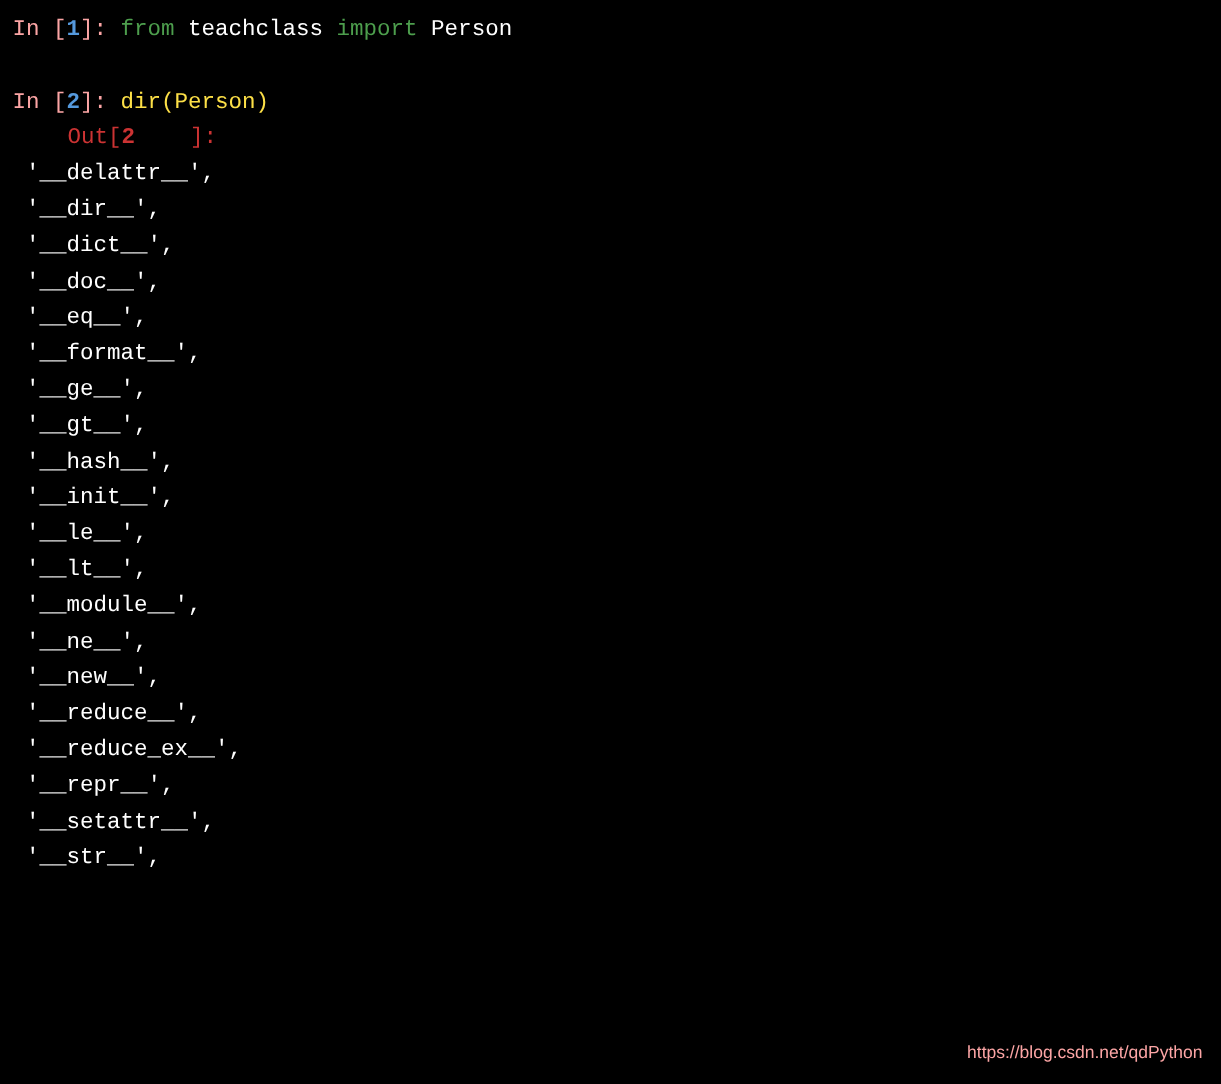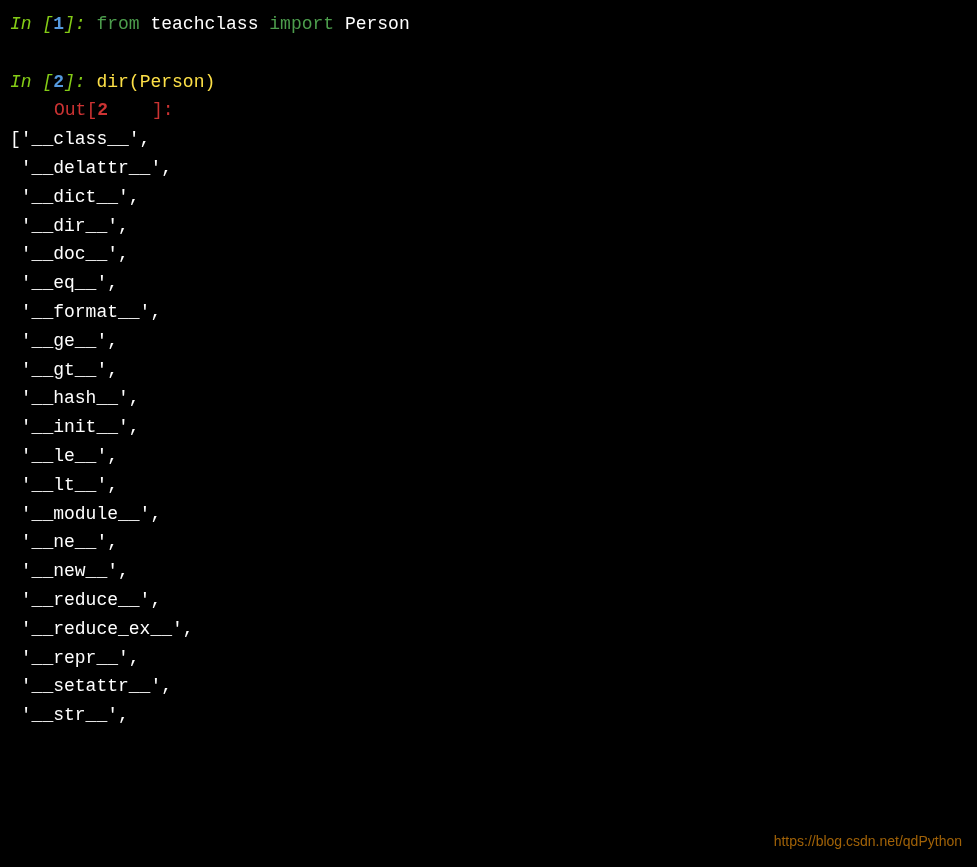--- a/index.html
+++ b/index.html
@@ -15,22 +15,21 @@
       width: 977px;
       height: 867px;
       position: relative;
       color: #ffffff;
       line-height: 1.6;
     }
     .line {
       white-space: pre;
     }
     .in-prompt {
-      color: #84cc16;
-      font-style: italic;
+      color: #fca5a5;
     }
     .in-number {
       color: #5599dd;
       font-weight: bold;
     }
     .out-prompt {
       color: #cc3333;
       margin-left: 44px;
     }
     .out-number {
@@ -47,44 +46,43 @@
       color: #fde047;
       margin-top: 40px;
     }
     .output-text {
       color: #ffffff;
     }
     .watermark {
       position: absolute;
       bottom: 15px;
       right: 15px;
-      color: #a16207;
+      color: #fca5a5;
       font-size: 14px;
       font-family: Arial, sans-serif;
     }
     .blank-line {
       height: 1.6em;
     }
   </style>
 </head>
 <body>
 
 <div>
   <div class="line"><span class="in-prompt">In [</span><span class="in-number">1</span><span class="in-prompt">]: </span><span class="keyword">from</span><span class="identifier"> teachclass </span><span class="keyword">import</span><span class="identifier"> Person</span></div>
 
   <div class="blank-line"></div>
 
   <div class="line"><span class="in-prompt">In [</span><span class="in-number">2</span><span class="in-prompt">]: </span><span class="code-text">dir(Person)</span></div>
 
   <div class="line"><span class="out-prompt">Out[</span><span class="out-number">2</span><span class="out-prompt">]:</span></div>
 
-  <div class="line output-text">['__class__',</div>
   <div class="line output-text"> '__delattr__',</div>
+  <div class="line output-text"> '__dir__',</div>
   <div class="line output-text"> '__dict__',</div>
-  <div class="line output-text"> '__dir__',</div>
   <div class="line output-text"> '__doc__',</div>
   <div class="line output-text"> '__eq__',</div>
   <div class="line output-text"> '__format__',</div>
   <div class="line output-text"> '__ge__',</div>
   <div class="line output-text"> '__gt__',</div>
   <div class="line output-text"> '__hash__',</div>
   <div class="line output-text"> '__init__',</div>
   <div class="line output-text"> '__le__',</div>
   <div class="line output-text"> '__lt__',</div>
   <div class="line output-text"> '__module__',</div>

